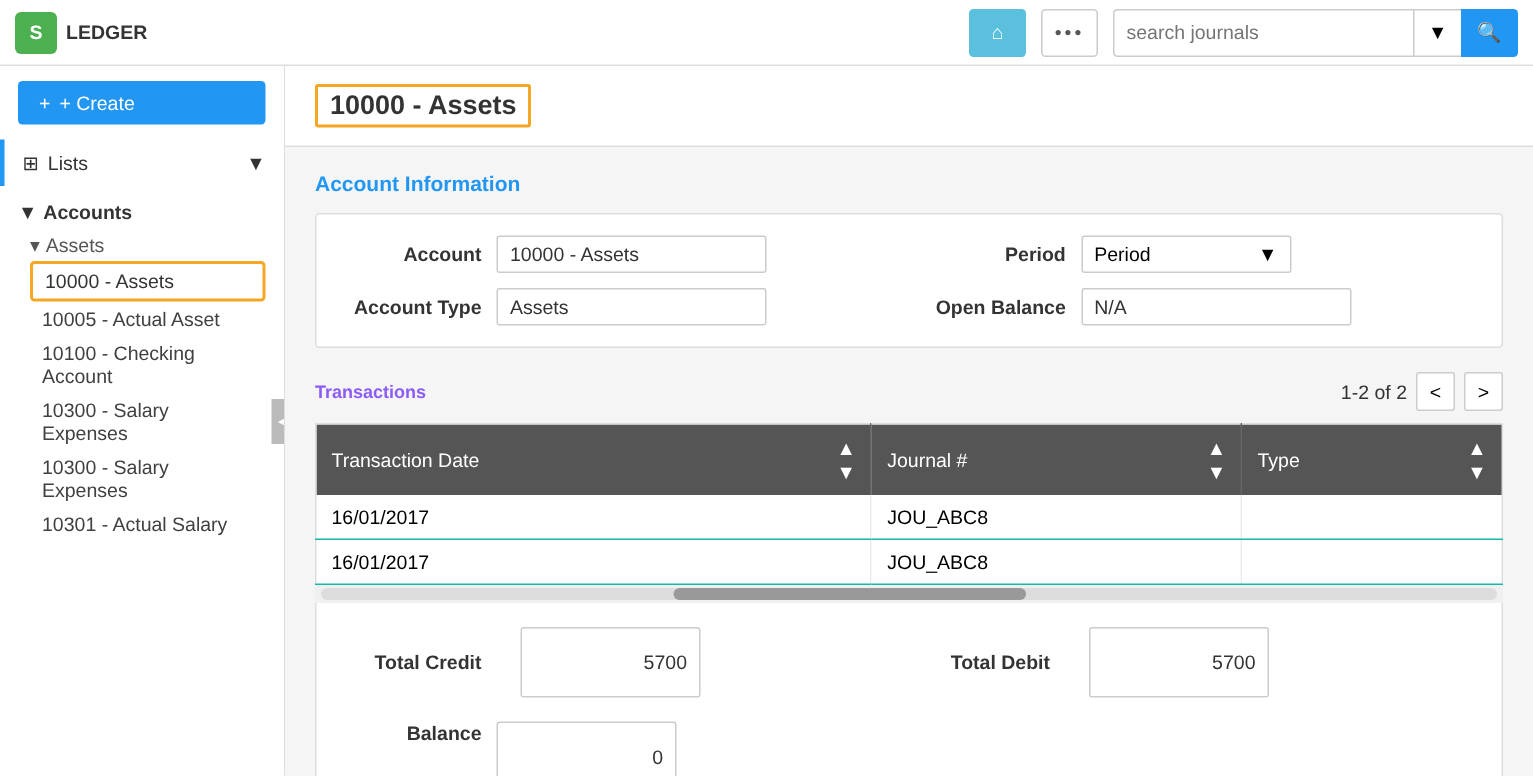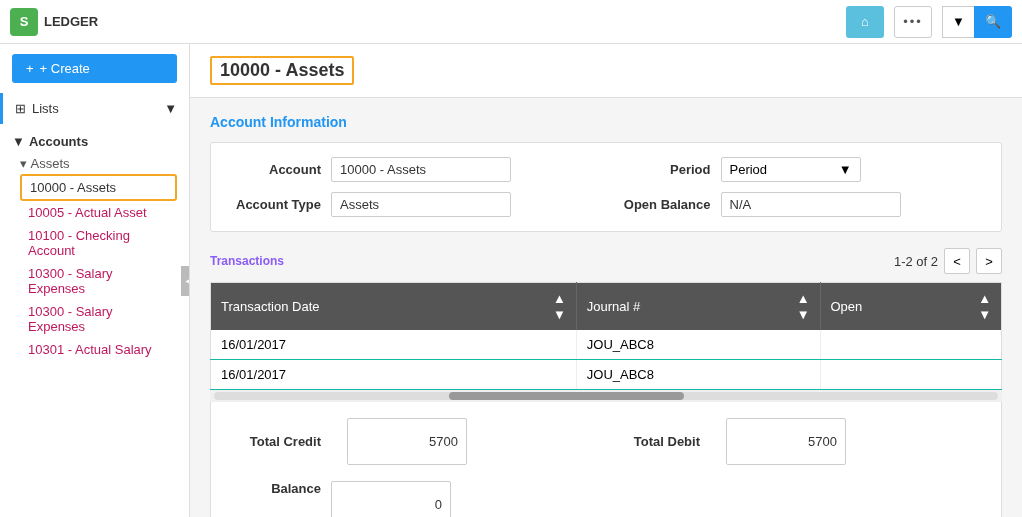--- a/index.html
+++ b/index.html
@@ -59,21 +59,21 @@
     .sidebar-section { padding: 6px 12px; }
     .sidebar-section-header {
       display: flex; align-items: center; gap: 4px; font-weight: bold; color: #333;
       cursor: pointer; padding: 4px 0;
     }
     .sidebar-sub-section { padding-left: 8px; }
     .sidebar-sub-header {
       display: flex; align-items: center; gap: 4px; color: #555; cursor: pointer; padding: 3px 0;
     }
     .sidebar-item {
-      padding: 4px 4px 4px 8px; cursor: pointer; color: #be185d; border-radius: 2px;
+      padding: 4px 4px 4px 8px; cursor: pointer; color: #404040; border-radius: 2px;
     }
     .sidebar-item.active {
       border: 2px solid #f5a623; border-radius: 3px; color: #333; background: #fff;
     }
     .resize-arrow {
       position: absolute; right: -8px; top: 50%; transform: translateY(-50%);
       width: 16px; height: 30px; background: #bbb; border-radius: 0 3px 3px 0;
       display: flex; align-items: center; justify-content: center; cursor: pointer;
       font-size: 10px; color: #fff; z-index: 10;
     }
@@ -160,20 +160,21 @@
     <span>LEDGER</span>
   </div>
   <div class="nav-spacer"></div>
   <button class="nav-home-btn">
     <span>⌂</span>
   </button>
   <button class="nav-dots-btn">
     <span>•••</span>
   </button>
   <div class="search-container">
+    <input class="search-input" type="text" placeholder="search journals" style="">
     <div class="search-dropdown">
       <span>▼</span>
     </div>
     <button class="search-btn">
       <span>🔍</span>
     </button>
   </div>
 </div>
 
 <div class="layout">
@@ -285,21 +286,21 @@
               <div class="th-inner">
                 <span>Journal #</span>
                 <div class="sort-icons">
                   <span>▲</span>
                     <span>▼</span>
                 </div>
               </div>
             </th>
             <th>
               <div class="th-inner">
-                <span>Open</span>
+                <span>Type</span>
                 <div class="sort-icons">
                   <span>▲</span>
                     <span>▼</span>
                 </div>
               </div>
             </th>
           </tr>
         </thead>
         <tbody>
           <tr>

